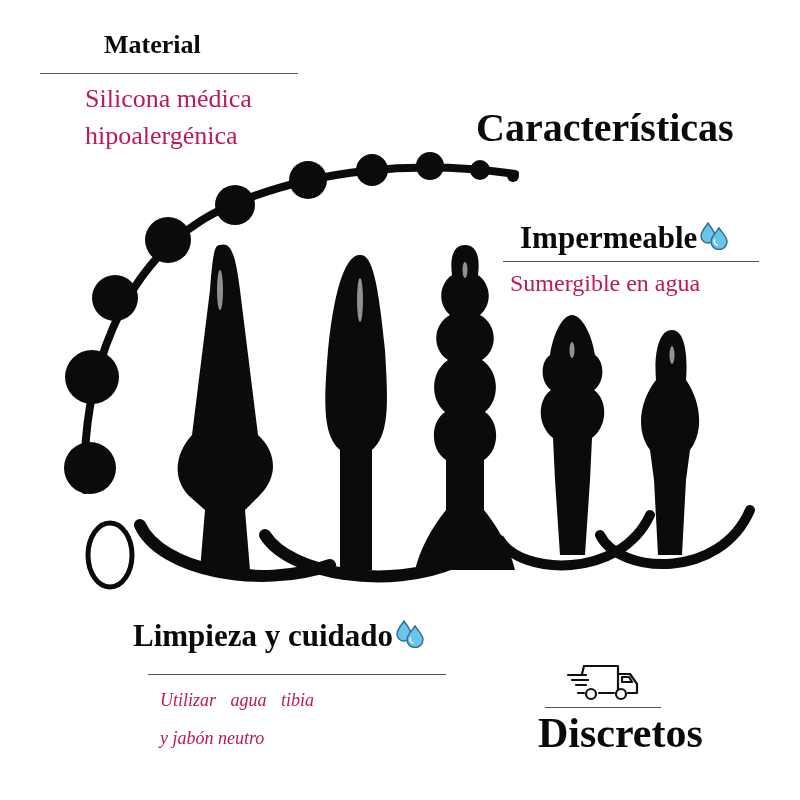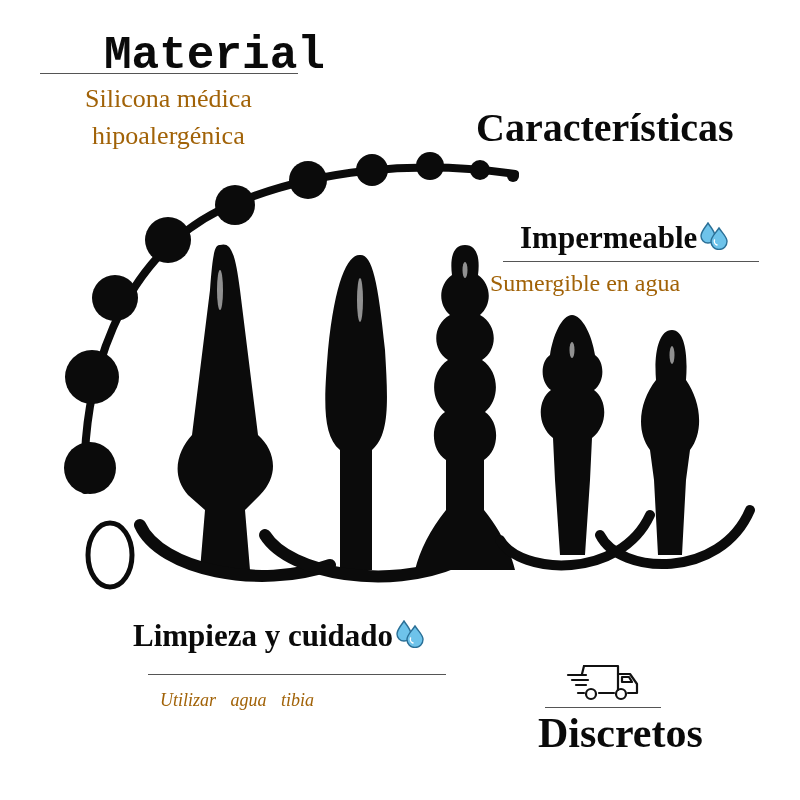--- a/index.html
+++ b/index.html
@@ -4,36 +4,36 @@
   <style>
     html, body { margin: 0; padding: 0; }
     body {
       width: 800px; height: 800px; background: #ffffff;
       position: relative; overflow: hidden;
       font-family: "Liberation Serif", "DejaVu Serif", serif;
       color: #111111;
     }
     .abs { position: absolute; }
     .heading { font-weight: bold; color: #0a0a0a; white-space: nowrap; }
-    .body-text { color: #a16207; white-space: nowrap; text-align: center; }
+    .body-text { color: #be185d; white-space: nowrap; }
     .divider { position: absolute; height: 1px; background: #555555; }
     .drop { display: inline-block; vertical-align: -2px; margin-left: 2px; }
 
     
-    #material-title { left: 104px; top: 30px; font-size: 46px; font-family: Liberation Mono, monospace; }
+    #material-title { left: 104px; top: 30px; font-size: 26px; }
     #material-divider { left: 40px; top: 73px; width: 258px; }
     #material-lines { left: 85px; top: 80px; font-size: 26px; line-height: 37px; }
 
     
     #features-title { left: 476px; top: 104px; font-size: 40px; text-align: right; }
 
     
     #waterproof-title { left: 520px; top: 220px; font-size: 31px; }
     #waterproof-divider { left: 503px; top: 261px; width: 256px; }
-    #waterproof-text { left: 490px; top: 270px; font-size: 24px; }
+    #waterproof-text { left: 510px; top: 270px; font-size: 24px; }
 
     
     #cleaning-title { left: 133px; top: 618px; font-size: 31px; }
     #cleaning-divider { left: 148px; top: 674px; width: 298px; }
     #cleaning-lines { left: 160px; top: 681px; font-size: 18px; line-height: 38px; font-style: italic; }
     #cleaning-lines .line1 { word-spacing: 10px; }
 
     
     #truck-icon { left: 566px; top: 662px; }
     #discreet-divider { left: 545px; top: 707px; width: 116px; }
@@ -113,20 +113,21 @@
     <svg width="30" height="28" viewBox="0 0 30 28">
       <path d="M9 1 C 5 7, 2 10, 2 14 A 7 7 0 0 0 16 14 C 16 10, 13 7, 9 1 Z" fill="#6ec3ea" stroke="#2a6f96" stroke-width="1.4"></path>
       <path d="M20 6 C 16 12, 12 15, 12 19.5 A 8 8 0 0 0 28 19.5 C 28 15, 24 12, 20 6 Z" fill="#6ec3ea" stroke="#2a6f96" stroke-width="1.4"></path>
       <path d="M15.5 18 A 4 4 0 0 0 18 23" fill="none" stroke="#ffffff" stroke-width="1.4" stroke-linecap="round"></path>
     </svg>
   </span>
 </div>
 <div id="cleaning-divider" class="divider"></div>
 <div id="cleaning-lines" class="abs body-text">
   <div class="line1">Utilizar agua tibia</div>
+  <div>y jabón neutro</div>
 </div>
 
 <div id="truck-icon" class="abs">
   <svg width="76" height="40" viewBox="0 0 76 40">
     <g fill="none" stroke="#111111" stroke-width="2.2" stroke-linecap="round" stroke-linejoin="round">
       <path d="M18 4 L 52 4 L 52 28"></path>
       <path d="M18 4 L 16 12"></path>
       <path d="M52 12 L 64 12 L 71 22 L 71 31 L 62 31"></path>
       <path d="M56 15 L 63 15 L 66 20 L 56 20 Z"></path>
       <path d="M33 31 L 48 31"></path>

